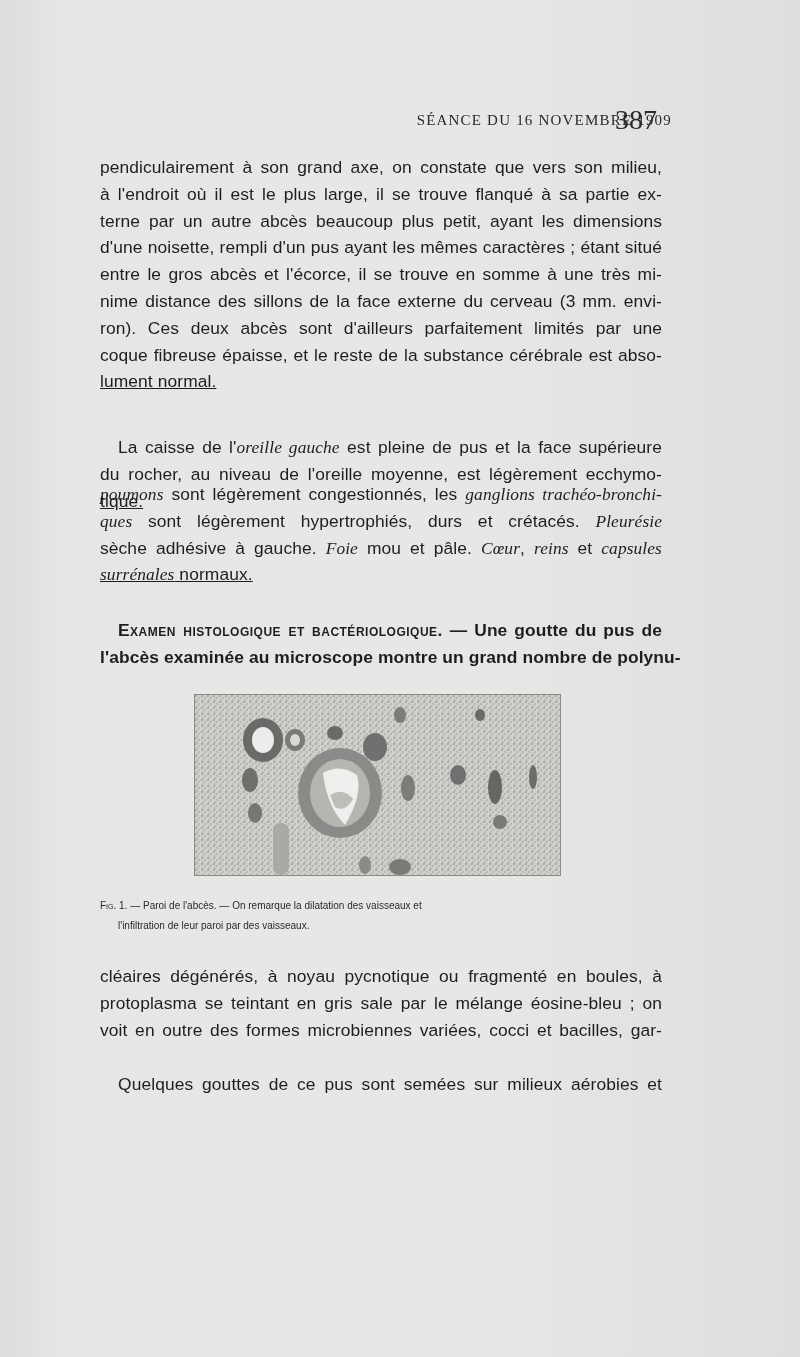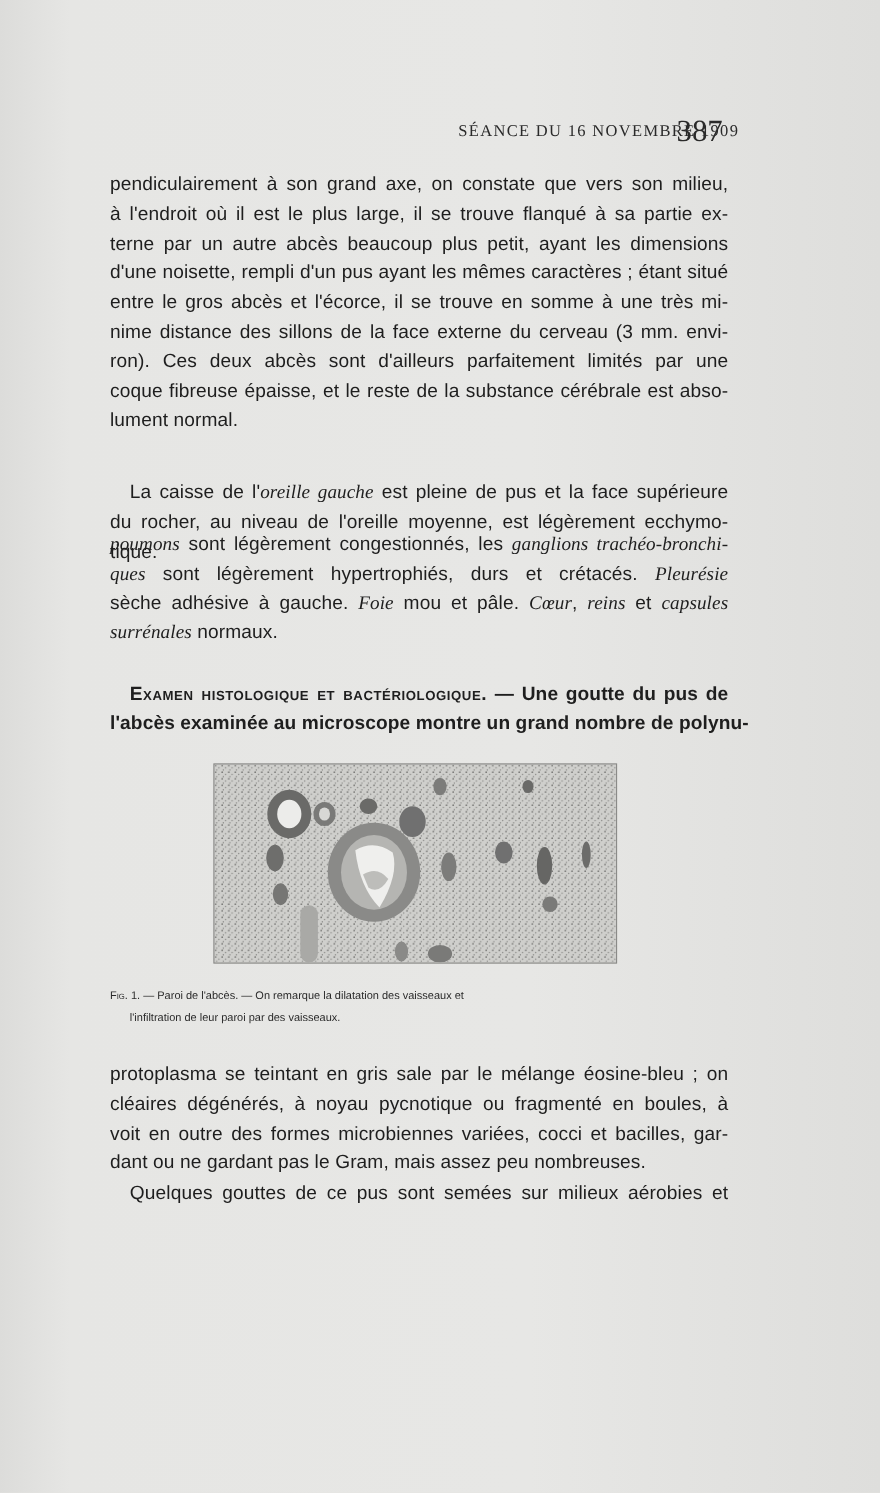--- a/index.html
+++ b/index.html
@@ -27,21 +27,21 @@
   .text-block {
     position: absolute; left: 100px; width: 562px;
     font-size: 17.4px; line-height: 26.8px;
     text-align: justify;
     font-family: "Liberation Sans", sans-serif;
     font-stretch: condensed;
     letter-spacing: 0.1px;
     color: #1e1e1e;
   }
   .line { display: block; text-align-last: justify; white-space: nowrap; }
-  .line.last { text-align-last: left; }
+  .line.last { text-align-last: left; text-decoration: underline; }
   .sc { font-variant: small-caps; letter-spacing: 0.5px; }
   i { font-family: "Liberation Serif", serif; font-style: italic; }
   .figure {
     position: absolute; left: 194px; top: 694px; width: 365px; height: 180px;
     background: #c9c9c6;
     border: 1px solid #8a8a88;
     overflow: hidden;
   }
   .figure svg { width: 100%; height: 100%; display: block; }
   .caption {
@@ -125,23 +125,22 @@
       <ellipse cx="205" cy="20" rx="6" ry="8" fill="#7c7c7a"></ellipse>
     </svg>
   </div>
 
   <div class="caption">
     <span><span class="fig-label">Fig. 1.</span><span> — Paroi de l'abcès. — On remarque la dilatation des vaisseaux et</span></span>
     <span class="cap-line2">l'infiltration de leur paroi par des vaisseaux.</span>
   </div>
 
   <div class="text-block" style="top:963px;">
+    <span class="line">cléaires dégénérés, à noyau pycnotique ou fragmenté en boules, à</span>
     <span class="line">protoplasma se teintant en gris sale par le mélange éosine-bleu ; on</span>
-    <span class="line">cléaires dégénérés, à noyau pycnotique ou fragmenté en boules, à</span>
     <span class="line">voit en outre des formes microbiennes variées, cocci et bacilles, gar-</span>
-    <span class="line last">dant ou ne gardant pas le Gram, mais assez peu nombreuses.</span>
   </div>
 
   <div class="text-block" style="top:1071px;">
     <span class="line" style="padding-left:18px;">Quelques gouttes de ce pus sont semées sur milieux aérobies et</span>
   </div>
 
 </div>
 
 </body></html>

